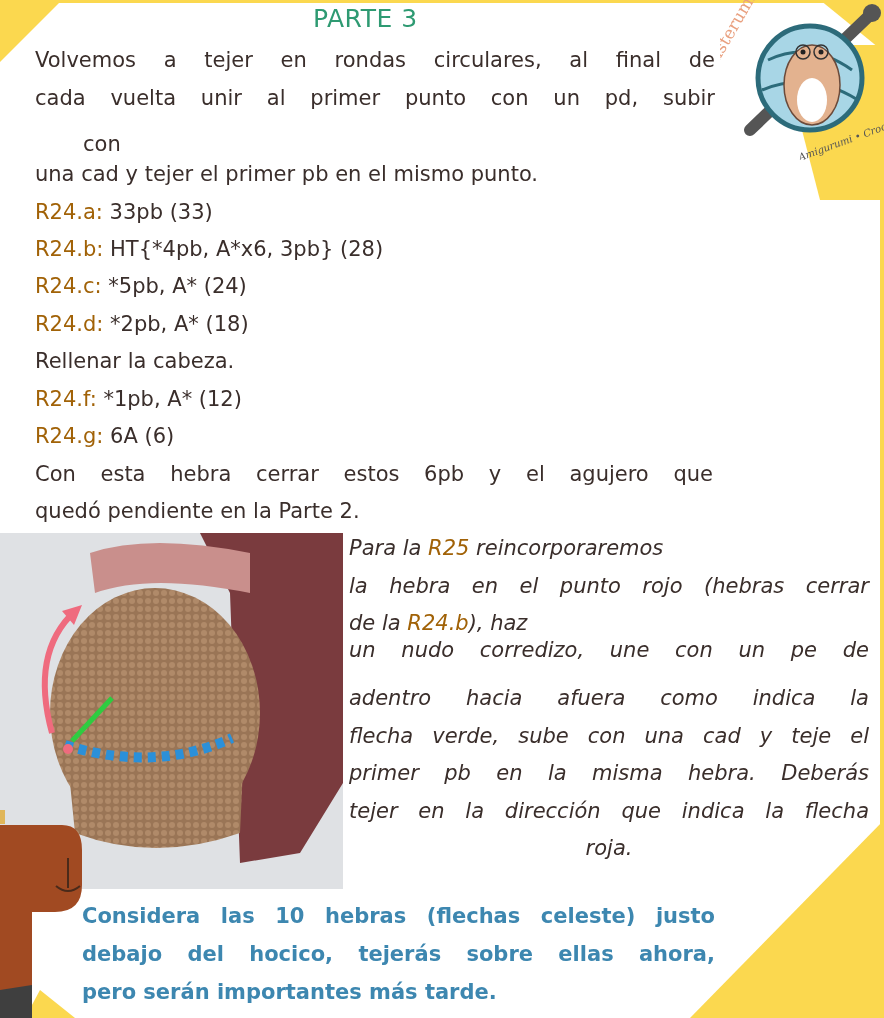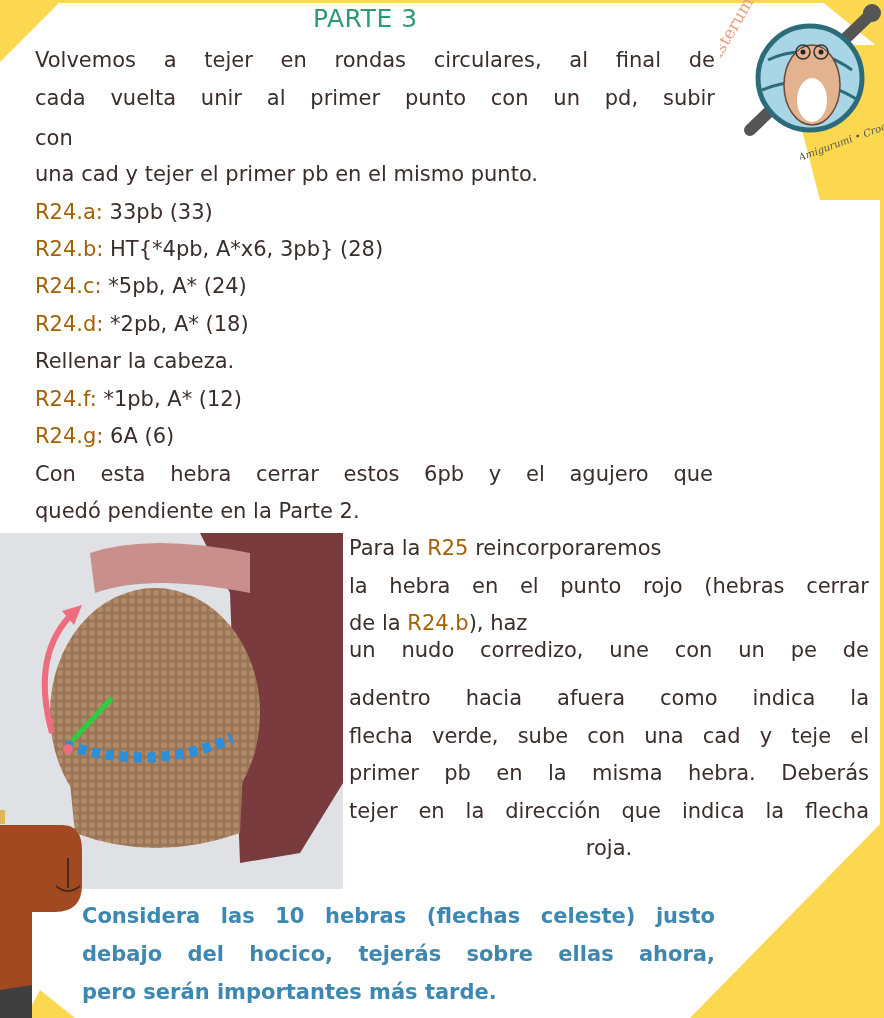--- a/index.html
+++ b/index.html
@@ -19,21 +19,21 @@
     }
     .justify { text-align: justify; text-align-last: justify; }
     .blue { color: #a16207; }
 
     .photo {
       position: absolute; left: 0; top: 533px; width: 343px; height: 356px;
       background: #dfe1e4; overflow: hidden;
     }
     .rtext {
       position: absolute; left: 349px; width: 520px; font-size: 21px; line-height: 37.5px;
-      color: #3a2e2b; white-space: nowrap;
+      color: #3a2e2b; white-space: nowrap; font-style: italic;
     }
     .note {
       position: absolute; left: 82px; width: 633px; font-size: 21px; line-height: 37px;
       color: #3d87b0; font-weight: bold; white-space: nowrap;
     }
     .logo { position: absolute; left: 720px; top: 0; width: 164px; height: 160px; }
     .capy { position: absolute; left: 0; top: 800px; width: 90px; height: 218px; }
   </style>
 </head>
 <body>
@@ -61,21 +61,21 @@
   <circle cx="83" cy="52" r="2.5" fill="#222"></circle>
   <circle cx="101" cy="52" r="2.5" fill="#222"></circle>
   <text x="-2" y="44" font-family="DejaVu Serif, serif" font-size="17" fill="#e9a07f" transform="rotate(-60 30 80)">Hamsterumis</text>
   <text x="78" y="150" font-family="DejaVu Serif, serif" font-size="10" font-style="italic" fill="#555" transform="rotate(-20 110 150)">Amigurumi • Crochet</text>
 </svg>
 
 <div class="title">PARTE 3</div>
 
 <div class="line justify" style="top:42px;width:680px;">Volvemos a tejer en rondas circulares, al final de</div>
 <div class="line justify" style="top:80px;width:680px;">cada vuelta unir al primer punto con un pd, subir</div>
-<div class="line" style="top:120px;">con</div>
+<div class="line" style="top:126px;margin-left:48px;">con</div>
 <div class="line" style="top:156px;">una cad y tejer el primer pb en el mismo punto.</div>
 
 <div class="line" style="top:194px;"><span class="blue">R24.a:</span><span> 33pb (33)</span></div>
 <div class="line" style="top:231px;"><span class="blue">R24.b:</span><span> HT{*4pb, A*x6, 3pb} (28)</span></div>
 <div class="line" style="top:268px;"><span class="blue">R24.c:</span><span> *5pb, A* (24)</span></div>
 <div class="line" style="top:306px;"><span class="blue">R24.d:</span><span> *2pb, A* (18)</span></div>
 <div class="line" style="top:343px;"><span>Rellenar la cabeza.</span></div>
 <div class="line" style="top:381px;"><span class="blue">R24.f:</span><span> *1pb, A* (12)</span></div>
 <div class="line" style="top:418px;"><span class="blue">R24.g:</span><span> 6A (6)</span></div>
 

